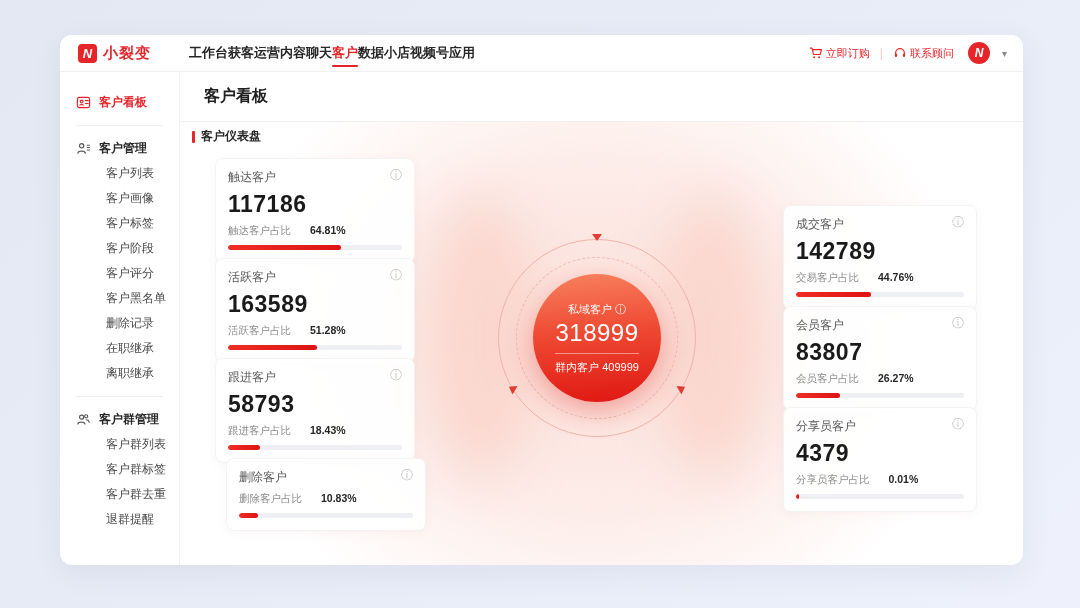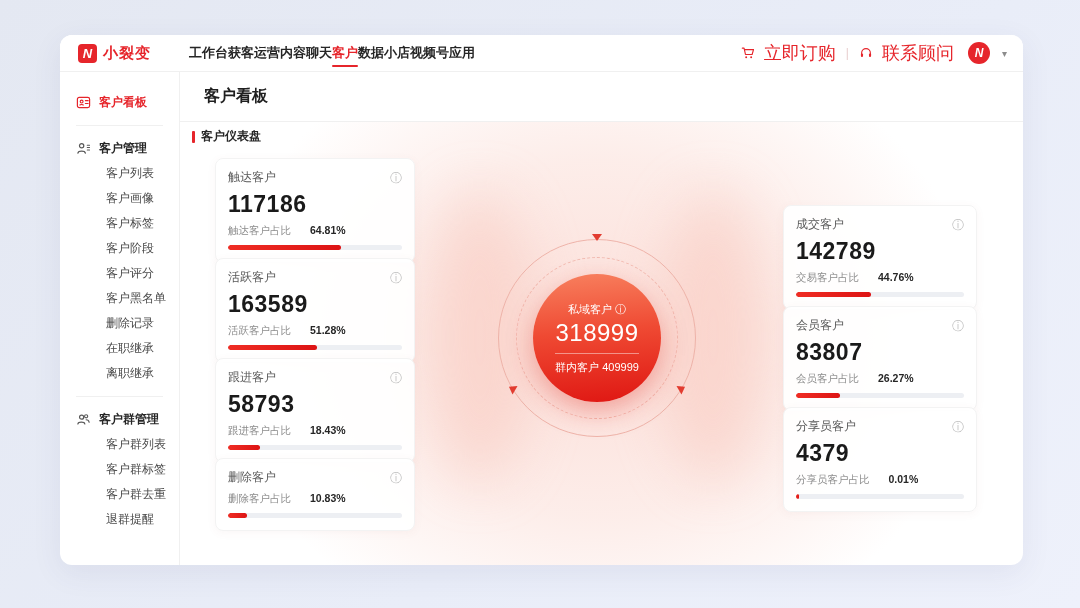--- a/index.html
+++ b/index.html
@@ -31,21 +31,21 @@
   .nav-item {
     font-size:13px; color:#262626; font-weight:600; cursor:pointer;
     position:relative; height:100%; display:flex; align-items:center;
   }
   .nav-item.active { color:#e6252b; }
   .nav-item.active::after {
     content:""; position:absolute; left:50%; transform:translateX(-50%);
     bottom:4px; width:26px; height:2px; border-radius:1px; background:#e6252b;
   }
   .nav-right { margin-left:auto; display:flex; align-items:center; gap:10px; }
-  .nav-link { display:flex; align-items:center; gap:9px; color:#e6252b; font-size:18px; cursor:pointer; }
+  .nav-link { display:flex; align-items:center; gap:3px; color:#e6252b; font-size:11px; cursor:pointer; }
   .nav-sep { color:#e8cfcf; font-size:12px; }
   .avatar {
     width:22px; height:22px; border-radius:50%; background:#e6252b; color:#fff;
     display:flex; align-items:center; justify-content:center;
     font-weight:bold; font-style:italic; font-size:12px; margin-left:4px; cursor:pointer;
   }
   .chevron { color:#8c8c8c; font-size:10px; cursor:pointer; margin-left:2px; }
   
   .body-row { flex:1; display:flex; min-height:0; }
   .sidebar {
@@ -77,21 +77,21 @@
   .blob.r { left:478px; top:70px; width:110px; height:290px; }
   .sec-head { position:absolute; left:12px; top:6px; display:flex; align-items:center; gap:6px; }
   .sec-bar { width:3px; height:12px; background:#e6252b; border-radius:1px; }
   .sec-title { font-size:12px; font-weight:bold; color:#262626; }
   
   .card {
     position:absolute; background:rgba(255,255,255,.92); border:1px solid #f3f3f3;
     border-radius:8px; padding:10px 12px 12px;
     box-shadow:0 2px 10px rgba(150,80,70,.05);
   }
-  .card-top { display:flex; align-items:center; justify-content:space-between; }
+  .card-top { display:flex; align-items:flex-start; justify-content:space-between; }
   .card-title { font-size:12px; color:#595959; }
   .info-ic { font-size:12px; color:#bfbfbf; line-height:1; cursor:pointer; font-style:normal; }
   .card-num { font-size:23px; font-weight:bold; color:#1a1a1a; margin-top:5px; letter-spacing:.5px; }
   .card-sub { margin-top:6px; font-size:10.5px; color:#8c8c8c; white-space:nowrap; }
   .card-sub b { color:#262626; margin-left:19px; }
   .pbar { margin-top:7px; height:5px; border-radius:3px; background:#edeff3; overflow:hidden; }
   .pfill { height:100%; border-radius:3px; background:linear-gradient(90deg,#ef2d24,#dd1414); }
   
   .cwrap { position:absolute; left:417px; top:216px; width:0; height:0; }
   .ring { position:absolute; border-radius:50%; transform:translate(-50%,-50%); }
@@ -289,21 +289,21 @@
           <div class="card-top">
               <span class="card-title">跟进客户</span>
               <i class="info-ic">ⓘ</i>
             </div>
           <div class="card-num">58793</div>
           <div class="card-sub"><span>跟进客户占比</span><b>18.43%</b></div>
           <div class="pbar">
               <div class="pfill" style="width: 18.43%;"></div>
             </div>
         </div>
-        <div class="card" style="left:35px;top:336px;width:200px;">
+        <div class="card" style="left:46px;top:336px;width:200px;">
           <div class="card-top">
               <span class="card-title">删除客户</span>
               <i class="info-ic">ⓘ</i>
             </div>
           <div class="card-sub"><span>删除客户占比</span><b>10.83%</b></div>
           <div class="pbar">
               <div class="pfill" style="width: 10.83%;"></div>
             </div>
         </div>
 

